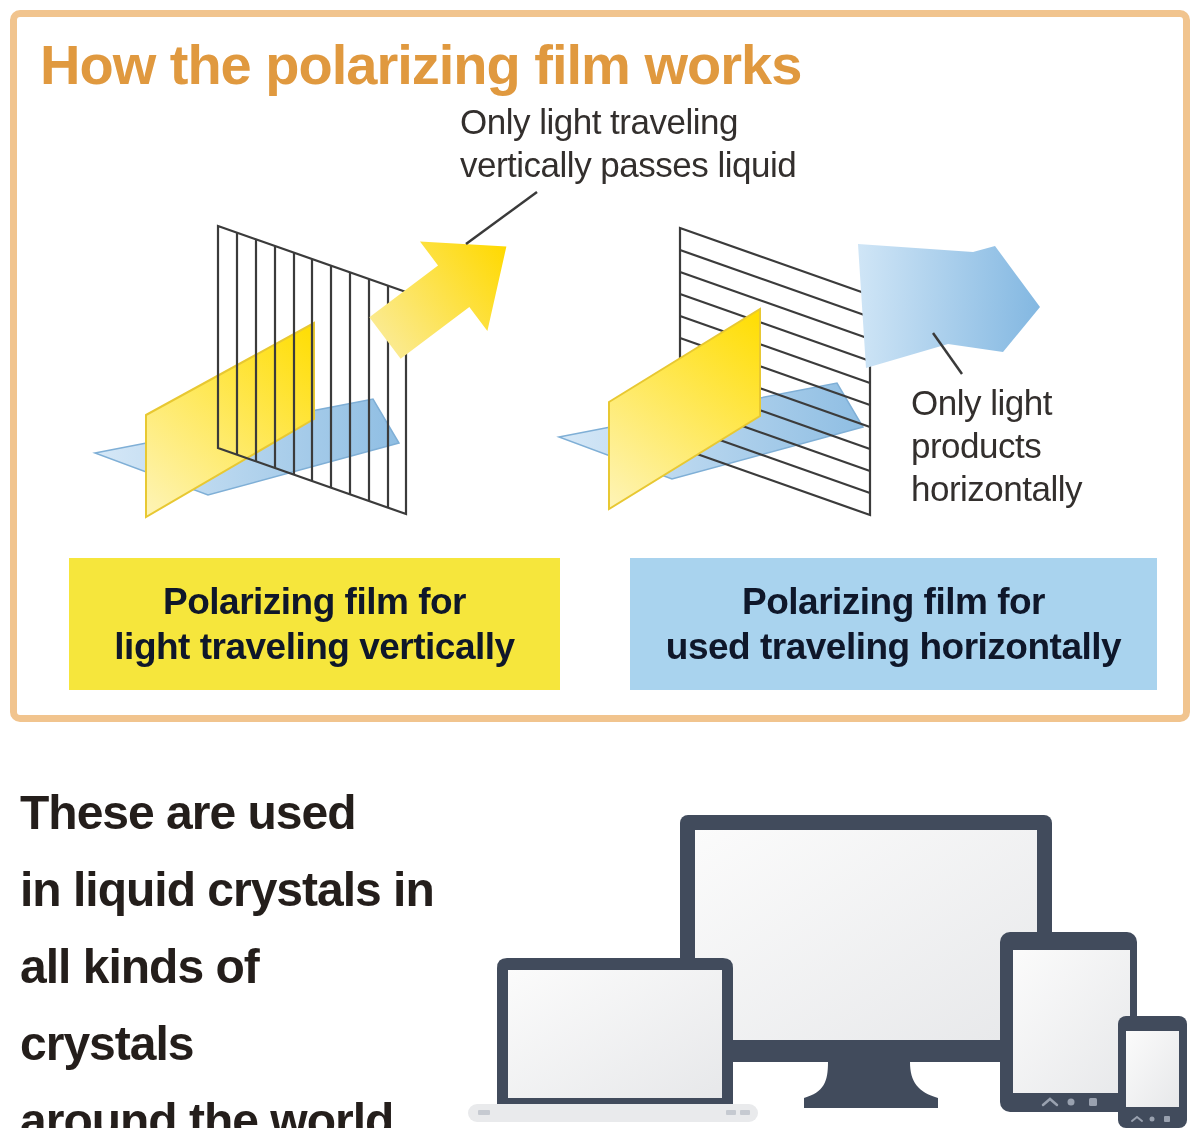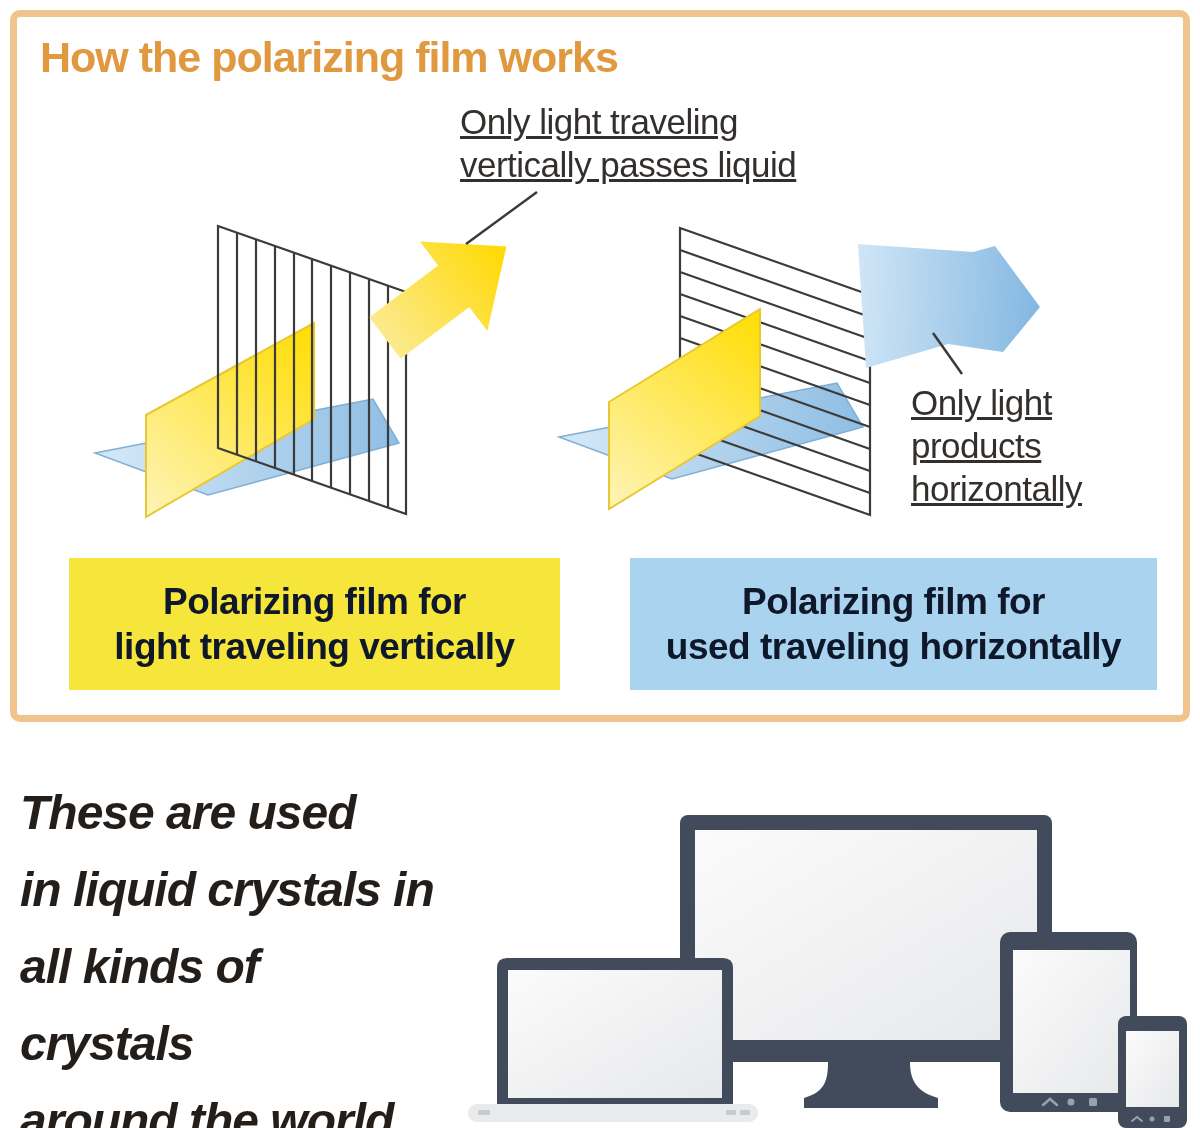--- a/index.html
+++ b/index.html
@@ -4,40 +4,40 @@
 <style>
   html,body{margin:0;padding:0;background:#ffffff;}
   body{width:1200px;height:1128px;position:relative;overflow:hidden;
        font-family:"Liberation Sans", sans-serif;}
   .page{position:absolute;inset:0;}
 
   
   .card-box{position:absolute;left:10px;top:10px;width:1180px;height:712px;
     box-sizing:border-box;border:7px solid #F1C48E;border-radius:10px;background:#ffffff;}
   .card-title{position:absolute;left:40px;top:34px;margin:0;
-    font-size:43px;font-weight:bold;letter-spacing:-1px;color:#E0993F;line-height:1.1;white-space:nowrap;}
+    font-size:56px;font-weight:bold;letter-spacing:-1px;color:#E0993F;line-height:1.1;white-space:nowrap;}
 
-  .ann{position:absolute;color:#332F2D;font-size:35px;letter-spacing:-0.5px;line-height:43px;text-decoration:underline;}
+  .ann{position:absolute;color:#332F2D;font-size:35px;letter-spacing:-0.5px;line-height:43px;}
   .ann span{display:block;white-space:nowrap;}
   .ann-v{left:460px;top:100px;}
   .ann-h{left:911px;top:381px;}
 
   .diagram-svg{position:absolute;left:0;top:0;width:1200px;height:723px;}
 
   .film-label{position:absolute;top:558px;height:132px;display:flex;flex-direction:column;
     align-items:center;justify-content:center;font-weight:bold;font-size:37px;line-height:45px;
     letter-spacing:-0.5px;color:#0f172a;text-align:center;}
   .film-label span{display:block;white-space:nowrap;}
   .label-yellow{left:69px;width:491px;background:#F6E63C;}
   .label-blue{left:630px;width:527px;background:#A9D3EE;}
 
   
   .usage-text{position:absolute;left:20px;top:774px;margin:0;
     font-size:48px;font-weight:bold;letter-spacing:-1px;line-height:77px;color:#241E1B;}
-  .usage-text span{display:block;white-space:nowrap;font-style:italic;}
+  .usage-text span{display:block;white-space:nowrap;}
   .devices-svg{position:absolute;left:440px;top:800px;width:760px;height:328px;}
 </style>
 </head>
 <body>
 
 <div class="page">
 
   <div class="card-box"></div>
 
   <h1 class="card-title">How the polarizing film works</h1>

